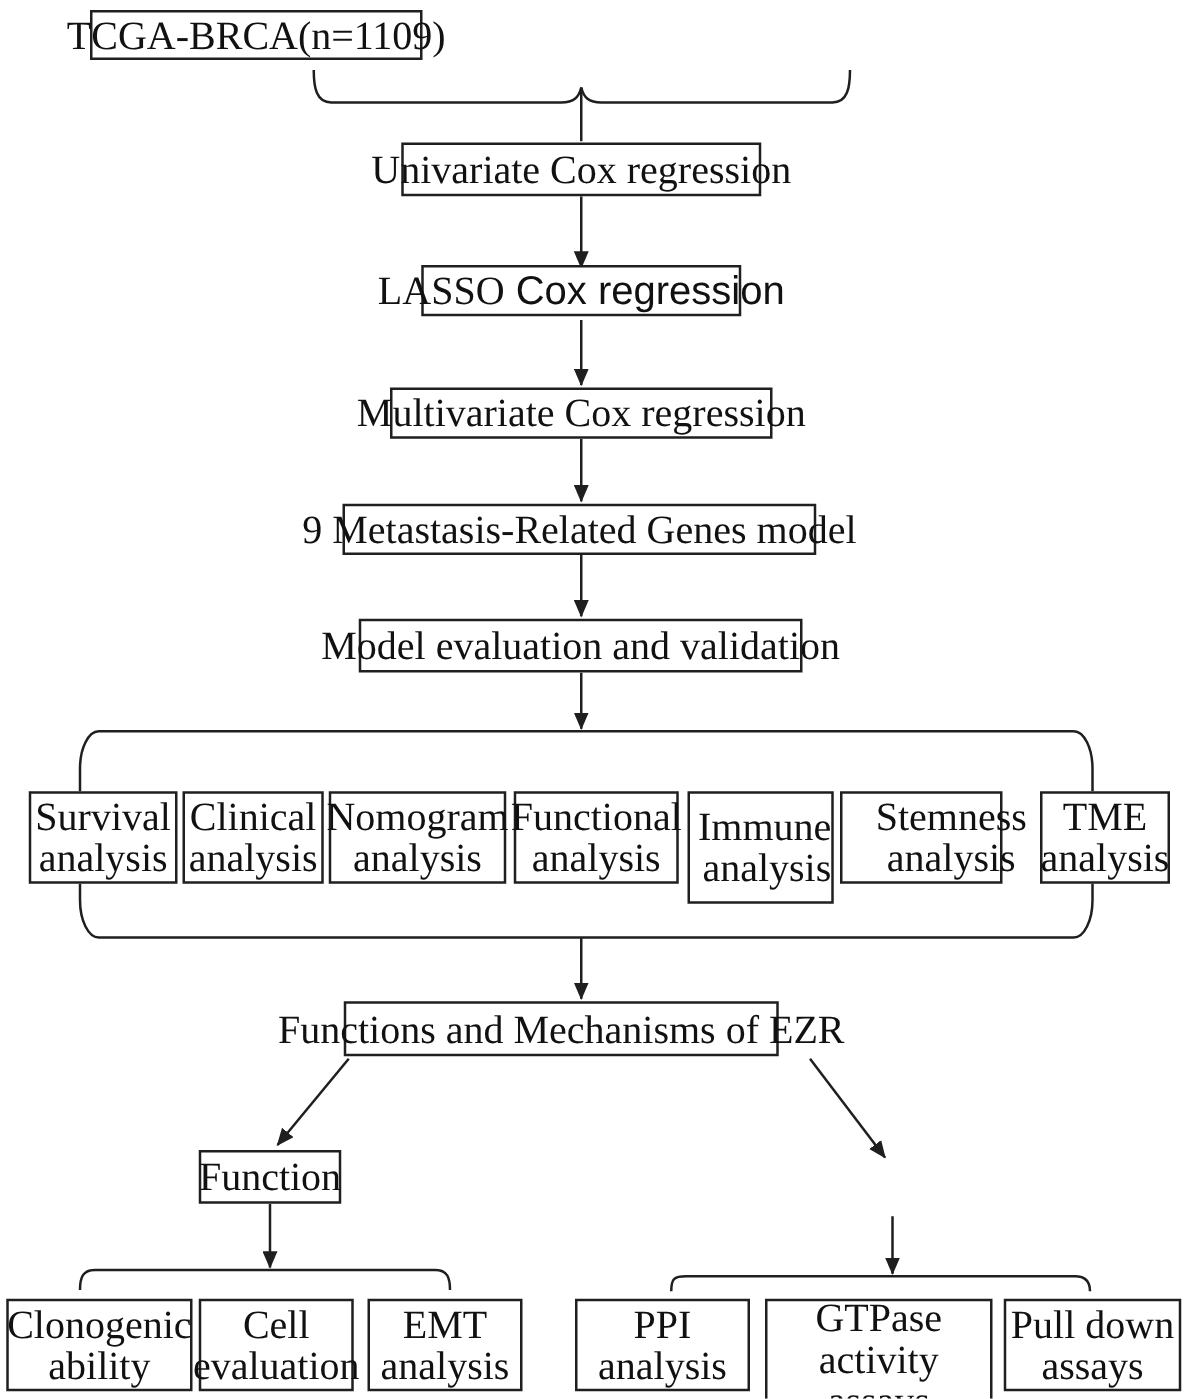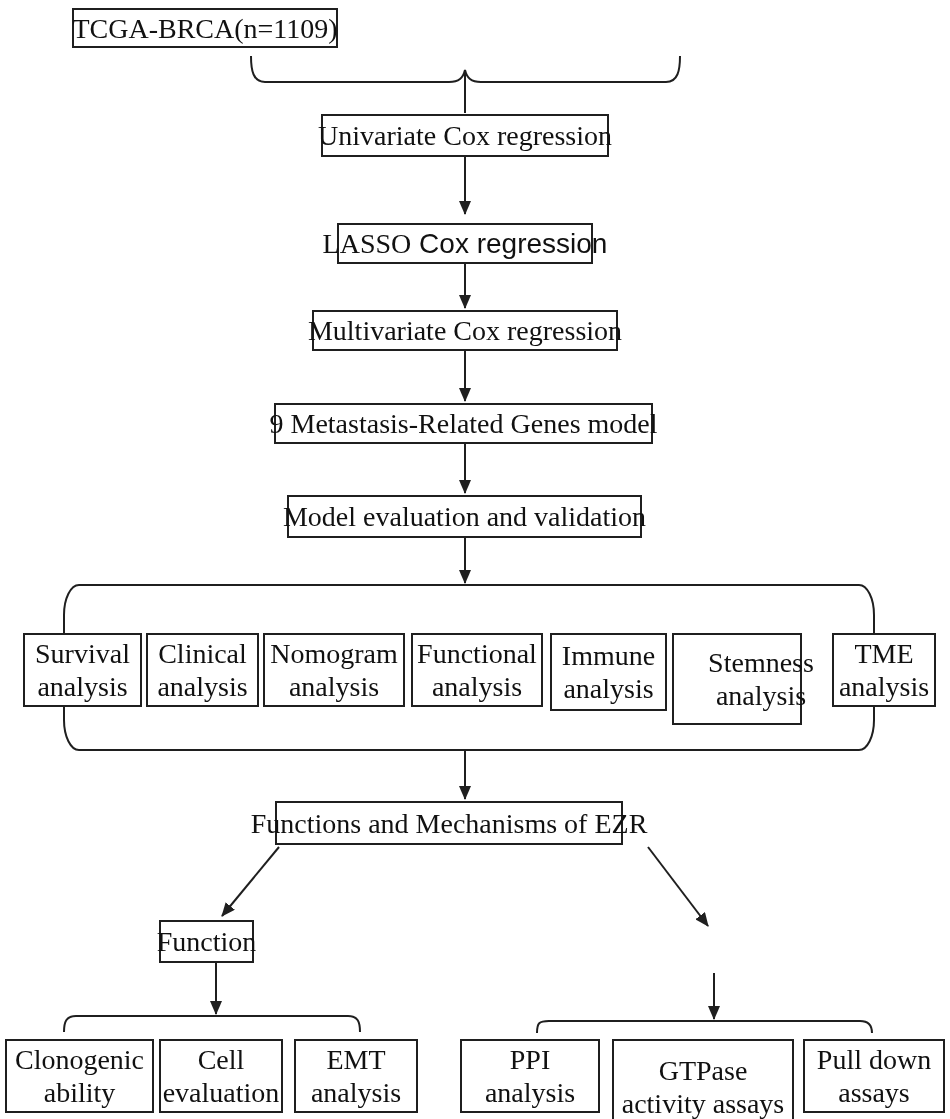--- a/index.html
+++ b/index.html
@@ -24,21 +24,21 @@
     position:absolute;
     z-index:2;
     box-sizing:border-box;
     background:var(--bg);
     border:2.4px solid var(--line);
     display:flex;
     flex-direction:column;
     align-items:center;
     justify-content:center;
     text-align:center;
-    font-size:28px;
+    font-size:32px;
     line-height:33px;
     white-space:nowrap;
   }
   .node.multiline{white-space:normal;}
   .lasso-sans{font-family:"Liberation Sans","DejaVu Sans",sans-serif;margin-left:0.28em;}
   .row{display:contents;}
 </style>
 </head>
 <body>
 
@@ -73,21 +73,21 @@
     <path class="wire" d="M64,1032 C64,1022 66,1016 76,1016 L348,1016 C358,1016 360,1022 360,1032"></path>
     <path class="wire" d="M537,1033 C537,1023 539,1021 549,1021 L860,1021 C870,1021 872,1027 872,1033"></path>
   </svg>
 
   
   <div class="node" style="left:72px;top:8px;width:266px;height:40px;">TCGA-BRCA(n=1109)</div>
 
   
   <div class="node" style="left:321px;top:114px;width:288px;height:43px;">Univariate Cox regression</div>
 
-  <div class="node" style="left:337px;top:223px;width:256px;height:41px;flex-direction:row;">
+  <div class="node" style="left:337px;top:212px;width:256px;height:41px;flex-direction:row;">
     <span>LASSO</span>
     <span class="lasso-sans">Cox regression</span>
   </div>
 
   <div class="node" style="left:312px;top:310px;width:306px;height:41px;">Multivariate Cox regression</div>
   <div class="node" style="left:274px;top:403px;width:379px;height:41px;">9 Metastasis-Related Genes model</div>
   <div class="node" style="left:287px;top:495px;width:355px;height:43px;">Model evaluation and validation</div>
 
   
   <div class="row">
@@ -100,38 +100,38 @@
       <div>analysis</div>
     </div>
     <div class="node multiline" style="left:263px;top:633px;width:142px;height:74px;">
       <div>Nomogram</div>
       <div>analysis</div>
     </div>
     <div class="node multiline" style="left:411px;top:633px;width:132px;height:74px;">
       <div>Functional</div>
       <div>analysis</div>
     </div>
-    <div class="node multiline" style="left:550px;top:633px;width:117px;height:78px;">
+    <div class="node multiline" style="left:550px;top:633px;width:117px;height:90px;align-items:flex-end;">
       <div>Immune</div>
       <div>analysis</div>
     </div>
-    <div class="node multiline" style="left:672px;top:633px;width:130px;height:92px;padding-left:48px;">
+    <div class="node multiline" style="left:672px;top:633px;width:130px;height:74px;padding-left:48px;">
       <div>Stemness</div>
       <div>analysis</div>
     </div>
     <div class="node multiline" style="left:807px;top:633px;width:104px;height:74px;margin-left:25px;">
       <div>TME</div>
       <div>analysis</div>
     </div>
   </div>
 
   
   <div class="node" style="left:275px;top:801px;width:348px;height:44px;text-align:right;">Functions and Mechanisms of EZR</div>
 
-  <div class="node" style="left:159px;top:920px;width:95px;height:43px;">Function</div>
+  <div class="node" style="left:159px;top:920px;width:114px;height:43px;">Function</div>
 
   
   <div class="row">
     <div class="node multiline" style="left:5px;top:1039px;width:149px;height:74px;">
       <div>Clonogenic</div>
       <div>ability</div>
     </div>
     <div class="node multiline" style="left:159px;top:1039px;width:124px;height:74px;">
       <div>Cell</div>
       <div>evaluation</div>

